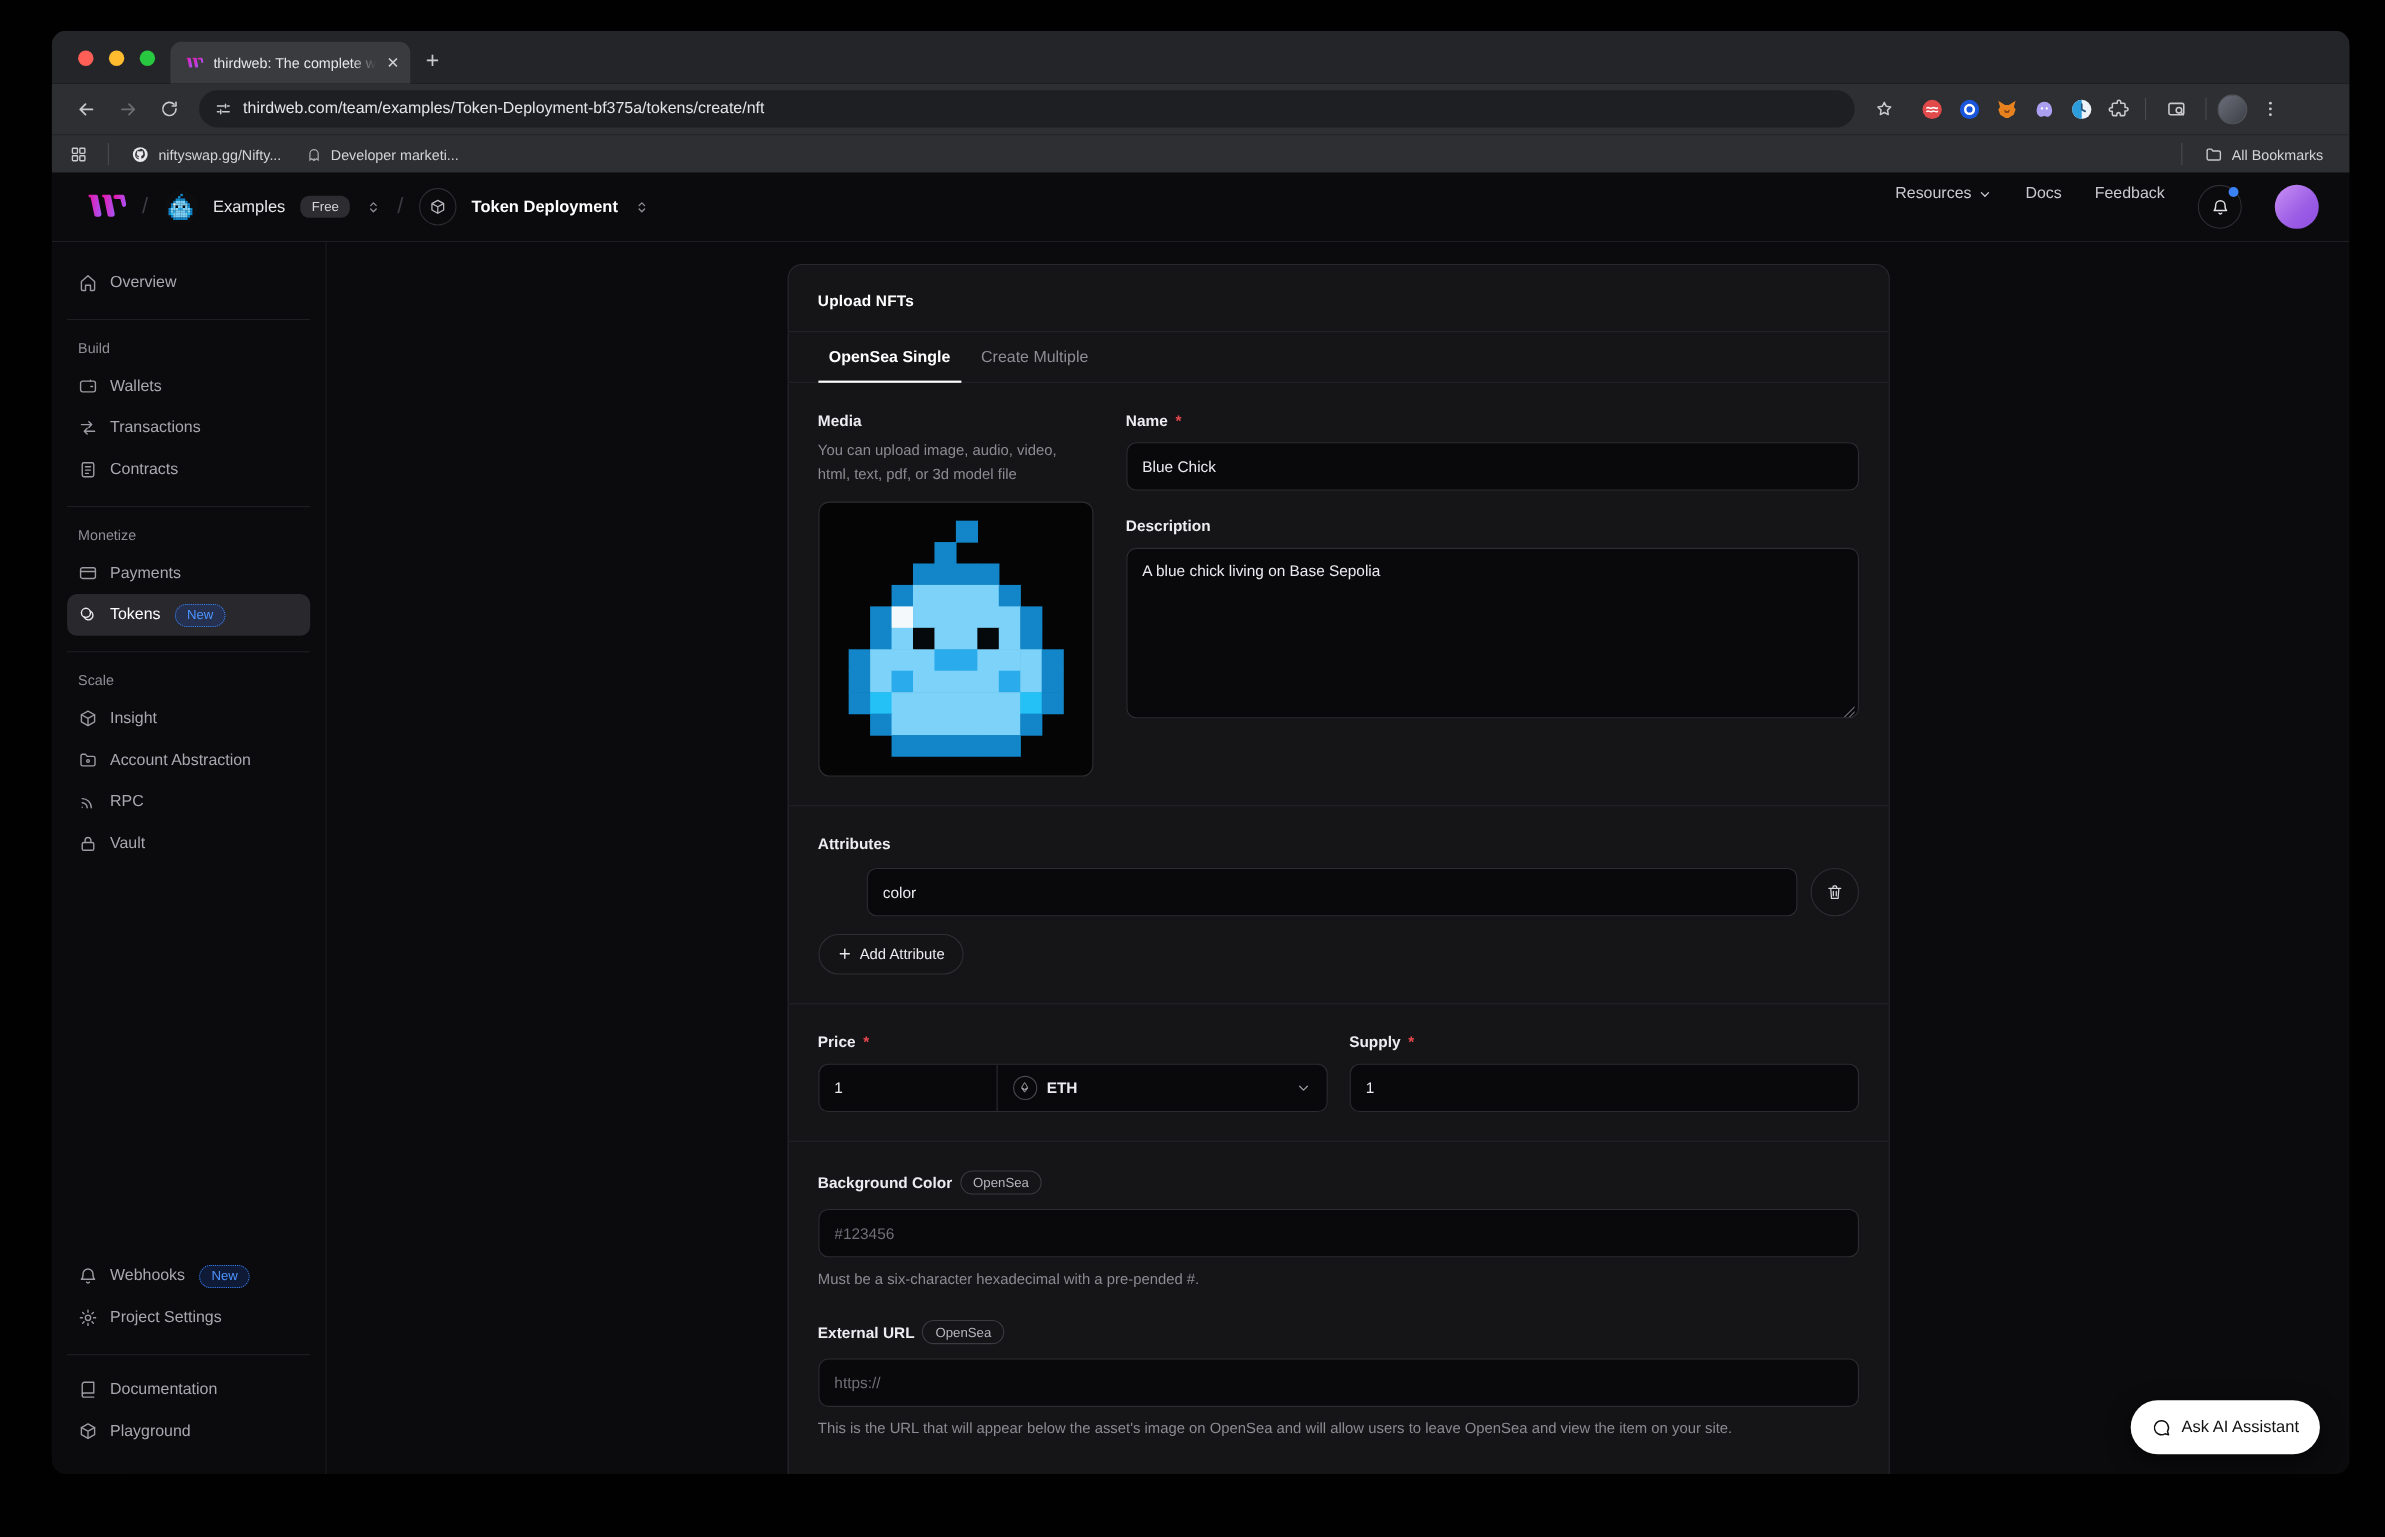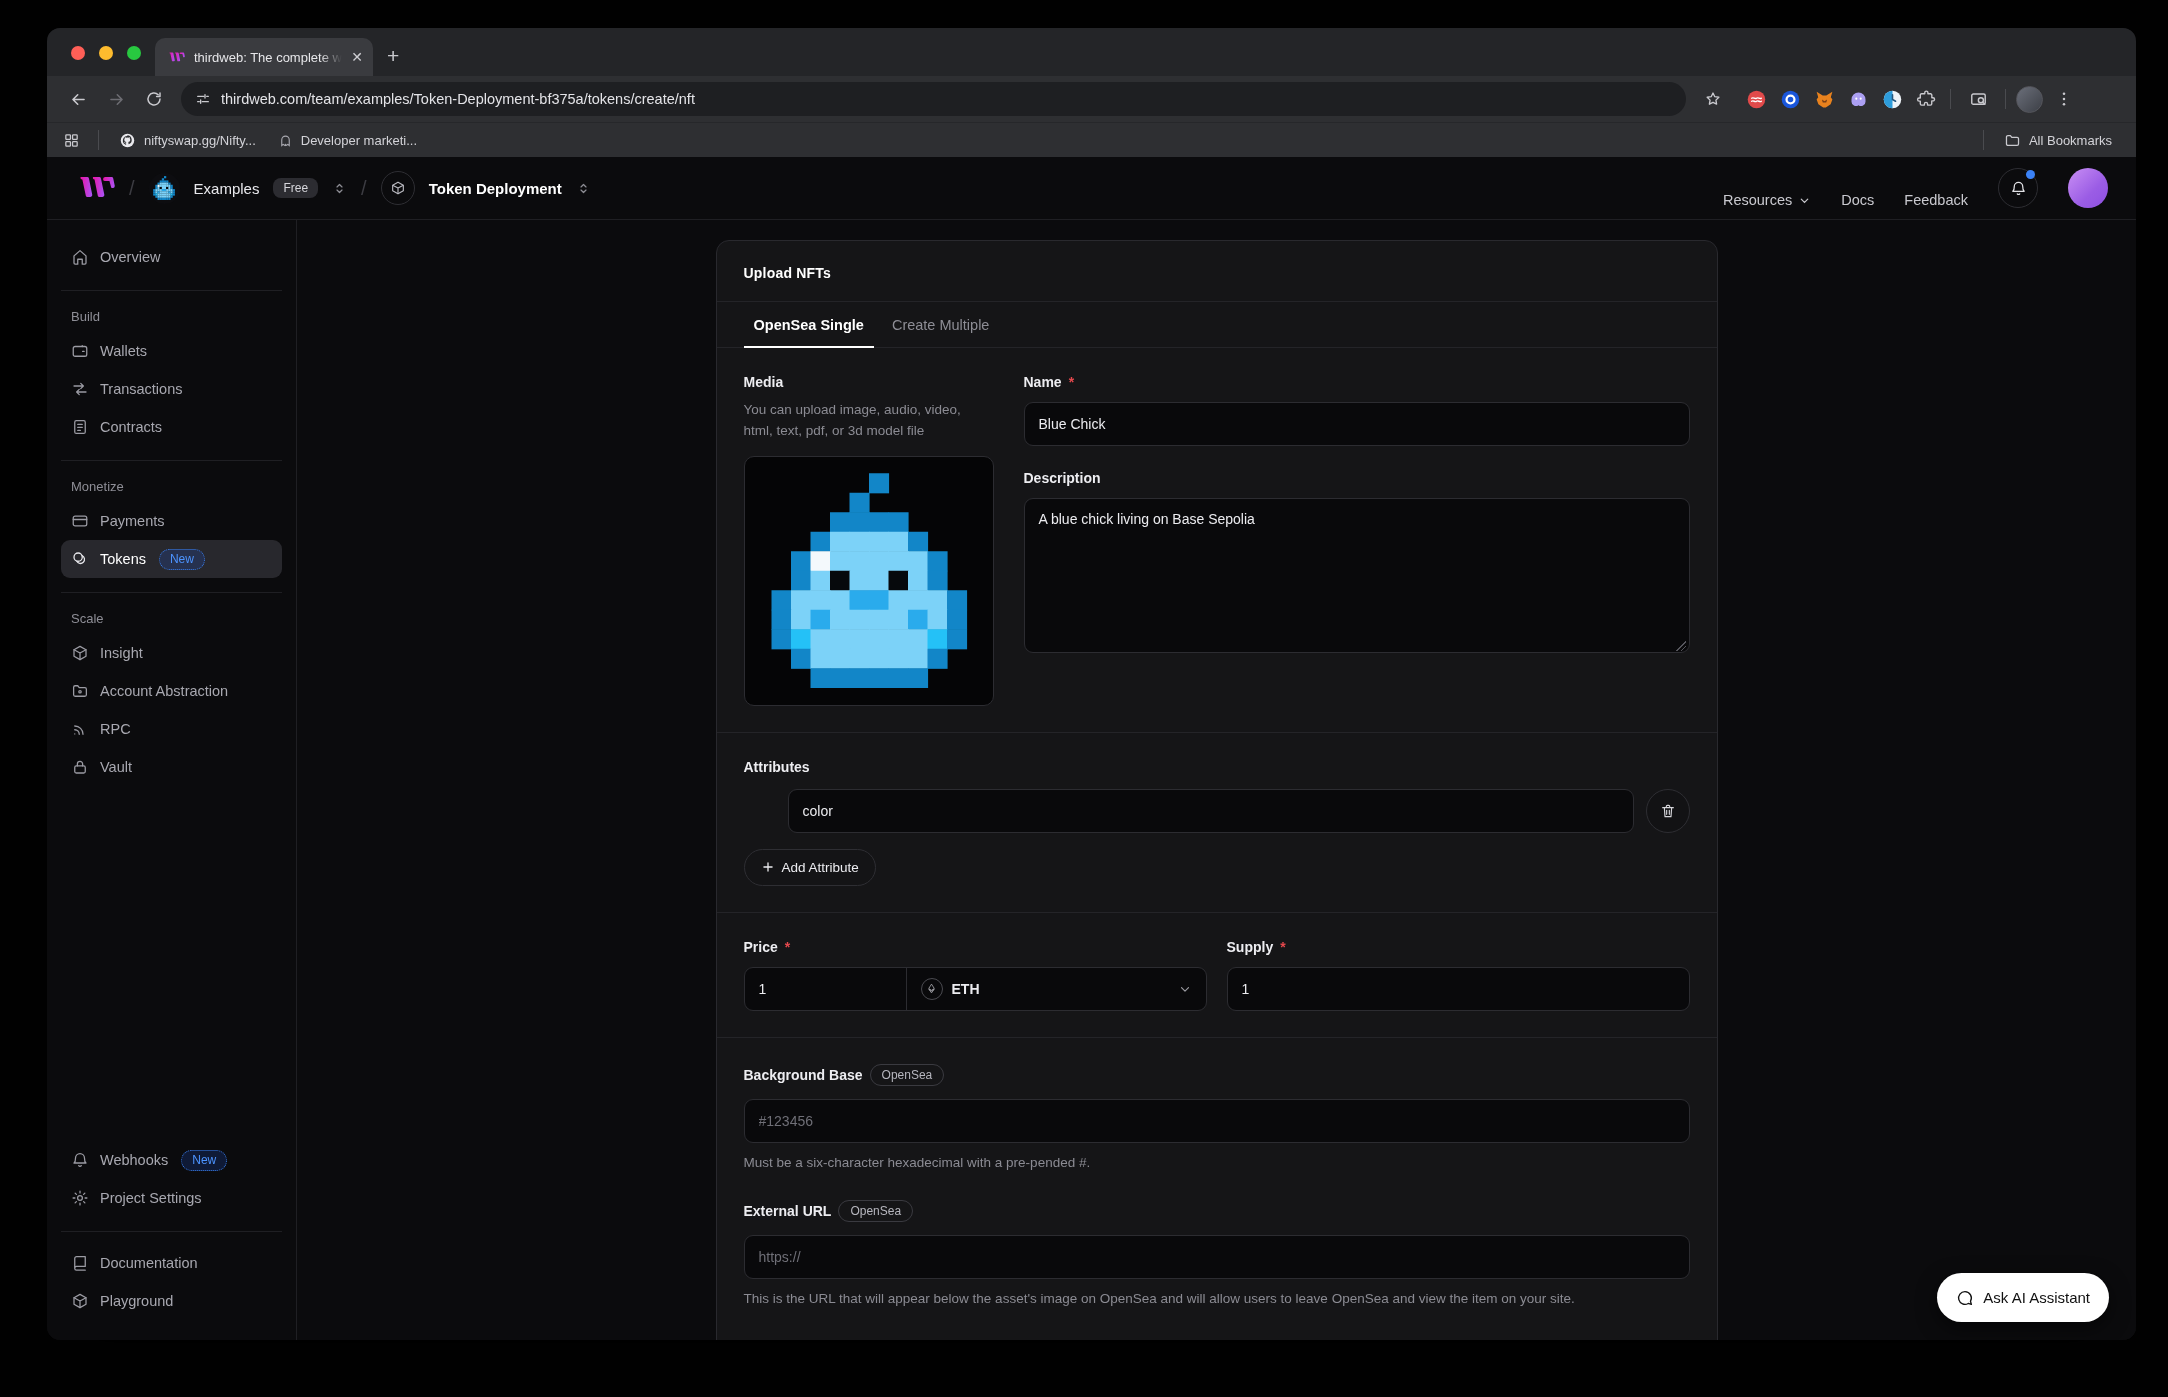--- a/index.html
+++ b/index.html
@@ -42,21 +42,21 @@
   .webview { flex:1; background:#0b0b0d; display:flex; flex-direction:column; overflow:hidden; }
 
   .app-header { height:63px; border-bottom:1px solid #1f1f23; display:flex; align-items:center; padding:0 28px; gap:14px; flex:none; }
   .crumb-slash { color:#3c3c42; font-size:20px; font-weight:300; }
   .team-avatar { width:31px; height:31px; border-radius:50%; background:#0d0d10; overflow:hidden; display:flex; align-items:center; justify-content:center; flex:none; }
   .crumb-name { color:#e8e8ec; font-size:15px; }
   .crumb-name.bold { font-weight:700; color:#fff; }
   .badge-free { background:#2c2c31; color:#d6d6db; font-size:12px; padding:3px 10px; border-radius:8px; }
   .updown { color:#8d8d94; display:flex; align-items:center; }
   .proj-cube { width:34px; height:34px; border-radius:50%; border:1px solid #2e2e33; display:flex; align-items:center; justify-content:center; color:#b9b9c0; flex:none; }
-  .hdr-right { margin-left:auto; display:flex; align-items:flex-end; gap:30px; }
+  .hdr-right { margin-left:auto; display:flex; align-items:flex-start; gap:30px; }
   .hdr-link { color:#c9c9cf; font-size:14.5px; display:flex; align-items:center; gap:6px; }
   .bell-wrap { width:40px; height:40px; border-radius:50%; border:1px solid #2e2e33; display:flex; align-items:center; justify-content:center; color:#e2e2e6; position:relative; }
   .bell-dot { position:absolute; top:1px; right:2px; width:9px; height:9px; border-radius:50%; background:#3b82f6; }
   .user-avatar { width:40px; height:40px; border-radius:50%; background:linear-gradient(135deg,#c287f2 10%,#9b5de5 60%,#8d4fe0); }
 
   .app-body { flex:1; display:flex; overflow:hidden; }
 
   
   .sidebar { width:250px; flex:none; border-right:1px solid #1f1f23; padding:14px 14px 10px; display:flex; flex-direction:column; overflow:hidden; }
   .side-group { padding:4px 0 10px; }
@@ -694,21 +694,21 @@
                   <span>Supply</span>
                     <span class="req">*</span>
                 </div>
                 <input class="t-input" style="margin-top: 12px;" value="1">
               </div>
             </div>
           </div>
 
           <div class="section">
             <div class="f-label">
-              <span>Background Base</span>
+              <span>Background Color</span>
               <span class="badge-os">OpenSea</span>
             </div>
             <input class="t-input" style="margin-top: 13px;" placeholder="#123456">
             <div class="helper" style="margin-top:10px;">Must be a six-character hexadecimal with a pre-pended #.</div>
 
             <div class="f-label" style="margin-top:26px;">
               <span>External URL</span>
               <span class="badge-os">OpenSea</span>
             </div>
             <input class="t-input" style="margin-top: 13px;" placeholder="https://">

